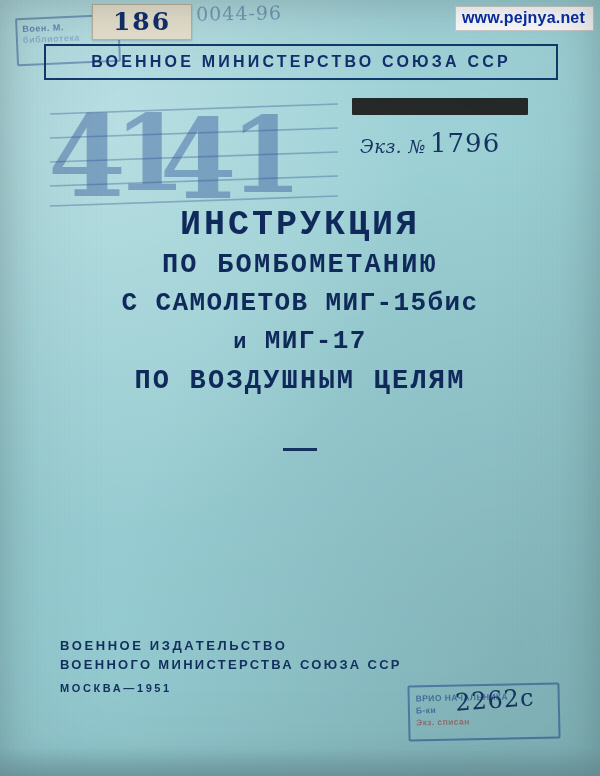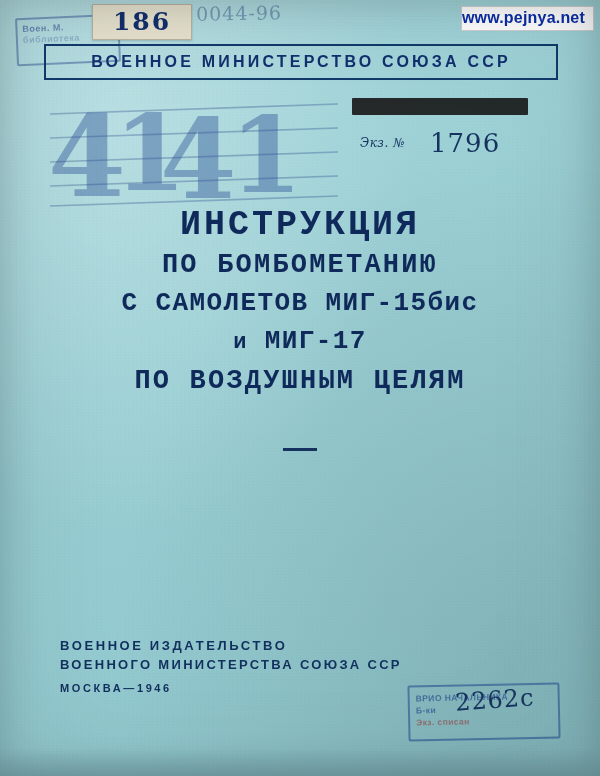--- a/index.html
+++ b/index.html
@@ -37,21 +37,21 @@
       repeating-linear-gradient(90deg, rgba(0,0,0,0.03) 0px, rgba(0,0,0,0.03) 1px, rgba(255,255,255,0) 1px, rgba(255,255,255,0) 4px);
   }
 
   
   #watermark {
     position: absolute;
     top: 6px;
     right: 6px;
     background: #ffffff;
     border: 1px solid #cfcfcf;
-    padding: 2px 8px 3px 0;
+    padding: 2px 8px 3px 6px;
     font-family: "Liberation Sans", sans-serif;
     font-size: 16px;
     font-weight: bold;
     color: #0a2ea8;
     letter-spacing: 0.2px;
     line-height: 18px;
   }
 
   
   #lib-stamp {
@@ -161,21 +161,21 @@
     top: 128px;
     width: 180px;
     height: 34px;
   }
   #copy-label {
     position: absolute;
     left: 0;
     top: 8px;
     font-family: "DejaVu Serif", serif;
     font-style: italic;
-    font-size: 12px;
+    font-size: 18px;
     color: #16335f;
     letter-spacing: 0.5px;
   }
   #copy-value {
     position: absolute;
     left: 70px;
     top: 0;
     font-family: "DejaVu Serif", serif;
     font-size: 26px;
     color: #16335f;
@@ -365,21 +365,21 @@
       <span>МИГ-17</span>
     </div>
     <div class="l5">ПО ВОЗДУШНЫМ ЦЕЛЯМ</div>
   </div>
 
   <div id="divider"></div>
 
   <div id="publisher">
     <div class="p1">ВОЕННОЕ ИЗДАТЕЛЬСТВО</div>
     <div class="p2">ВОЕННОГО МИНИСТЕРСТВА СОЮЗА ССР</div>
-    <div class="p3">МОСКВА—1946</div>
+    <div class="p3">МОСКВА—1951</div>
   </div>
 
   <div id="bottom-stamp">
     <div class="bs1">ВРИО НАЧАЛЬНИКА</div>
     <div class="bs2">Б-ки</div>
     <div class="bs3">Экз. списан</div>
   </div>
   <div id="bottom-hand">2262c</div>
 
   <div id="vignette"></div>

